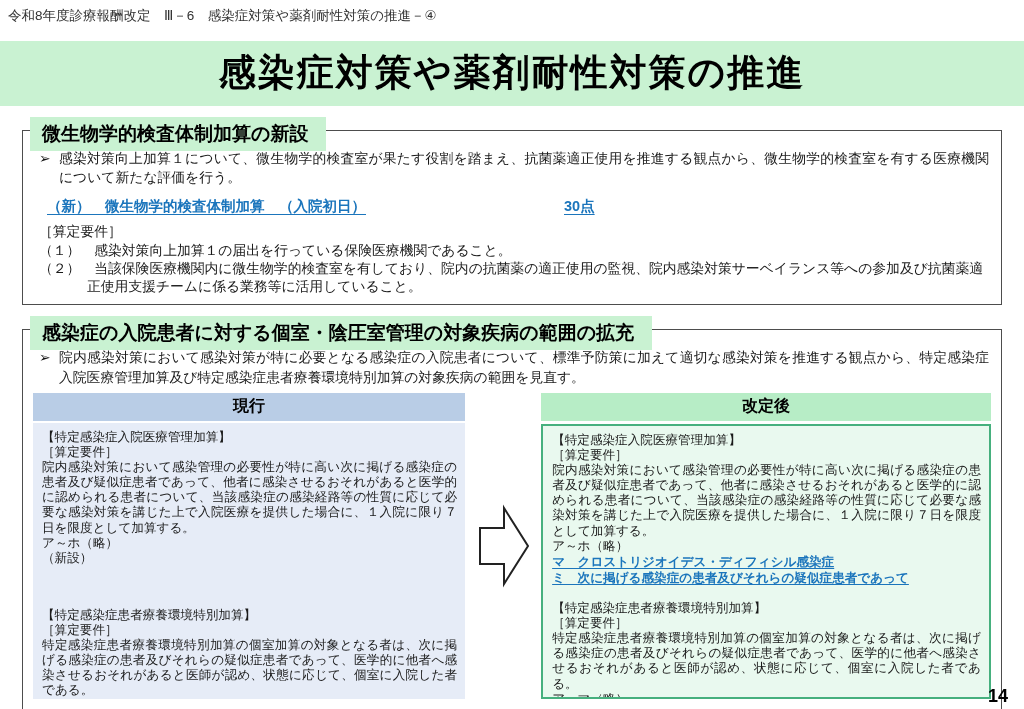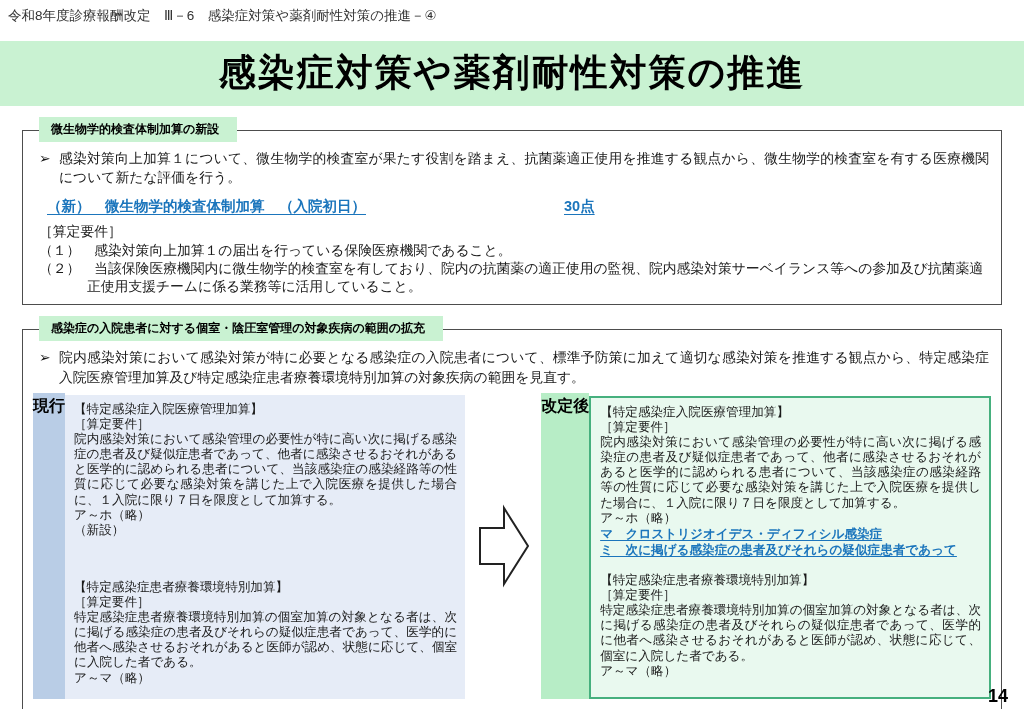--- a/index.html
+++ b/index.html
@@ -8,34 +8,34 @@
     font-family:"Liberation Sans","DejaVu Sans",sans-serif;
     background:#ffffff; color:#1a1a1a; position:relative; overflow:hidden;
   }
   .top-header { font-size:13.5px; color:#333; padding:7px 10px 4px 8px; height:41px; }
   .title-bar {
     background:#c9f2d2; text-align:center; font-size:37px; font-weight:bold;
     color:#000; padding:7px 0 8px 0; letter-spacing:2px;
   }
   .section { position:relative; margin:24px 22px 0 22px; border:1.5px solid #4d4d4d; background:#fff; }
   .section-label {
-    position:absolute; top:-14px; left:16px; background:#c9f2d2; color:#000;
-    font-weight:bold; font-size:12px; padding:4px 18px 4px 12px; white-space:nowrap;
+    position:absolute; top:-14px; left:7px; background:#c9f2d2; color:#000;
+    font-weight:bold; font-size:19px; padding:4px 18px 4px 12px; white-space:nowrap;
   }
   .sec-content { padding:18px 12px 8px 12px; }
   .bullet-row { display:flex; font-size:13.8px; line-height:1.4; }
   .bullet-marker { width:24px; flex:none; padding-left:4px; color:#111; }
   .bullet-text { flex:1; text-align:justify; }
   .new-line { display:flex; align-items:baseline; color:#1b75bc; font-weight:bold; font-size:14.5px; margin:9px 0 7px 12px; }
   .u { text-decoration:underline; text-underline-offset:3px; }
   .new-points { margin-left:198px; }
   .criteria-title { font-size:13.8px; margin:2px 0 1px 4px; }
   .criteria-item { font-size:13.8px; line-height:1.32; padding-left:48px; text-indent:-48px; margin-left:4px; }
   .columns { display:flex; padding:6px 10px 10px 10px; height:322px; }
-  .col { display:flex; flex-direction:row;border-radius:29px; }
+  .col { display:flex; flex-direction:column;border-radius:29px; }
   .col-current { width:438px; }
   .col-revised { width:456px;justify-content:space-between; }
   .col-header { font-weight:bold; font-size:16px; text-align:center; padding:3px 0 4px 0; color:#000; flex:none; }
   .col-header.blue  { background:#b9cde6; }
   .col-header.green { background:#b7edc6; }
   .col-body { flex:1; font-size:12.6px; line-height:1.2; padding:7px 8px 6px 9px; overflow:hidden; }
   .col-body.blue  { background:#e6ecf7; margin-top:2px; }
   .col-body.green { background:#e9f9ef; border:2px solid #46b07e; margin-top:3px; }
   .para { text-align:justify; }
   .blk-gap-lg { height:42px; }

